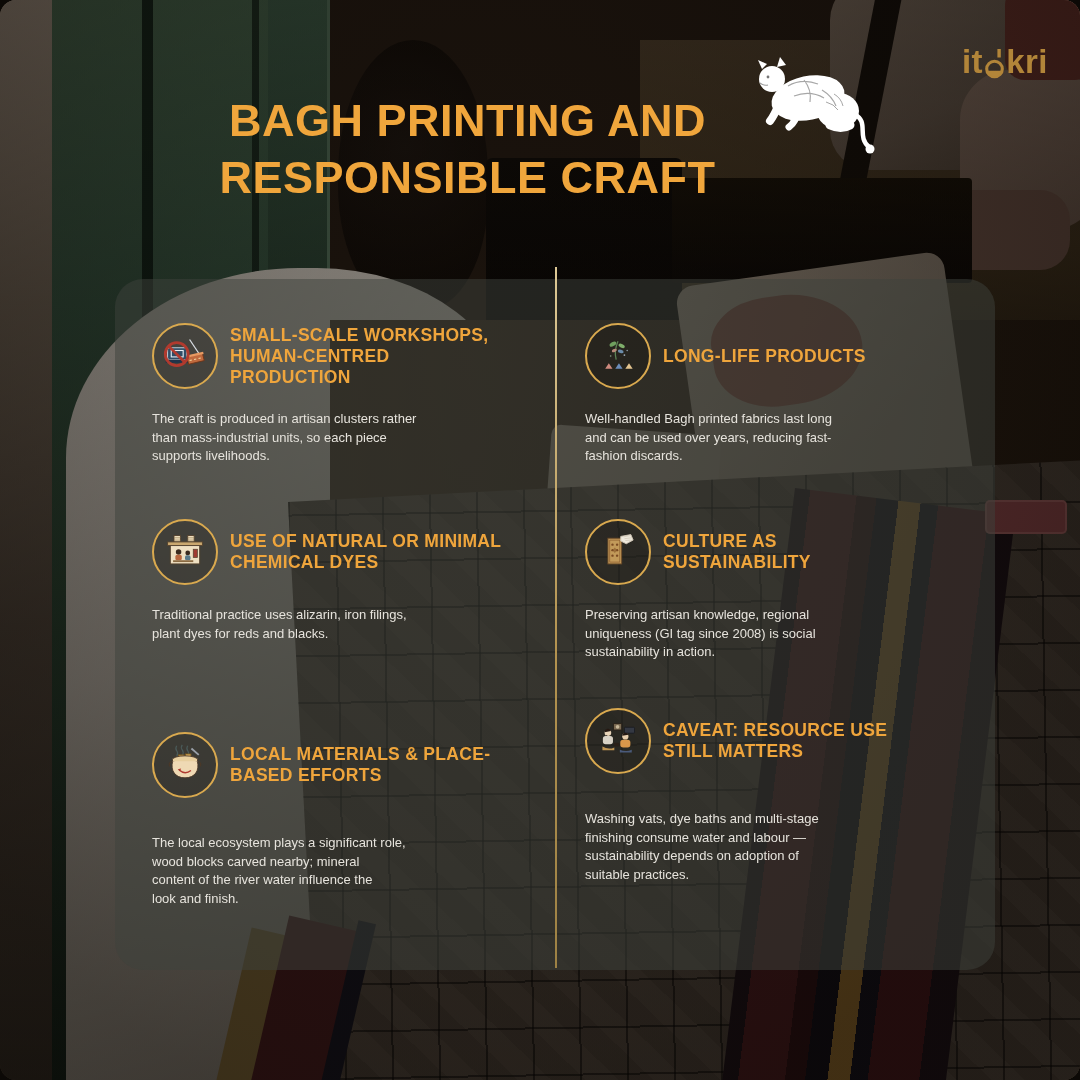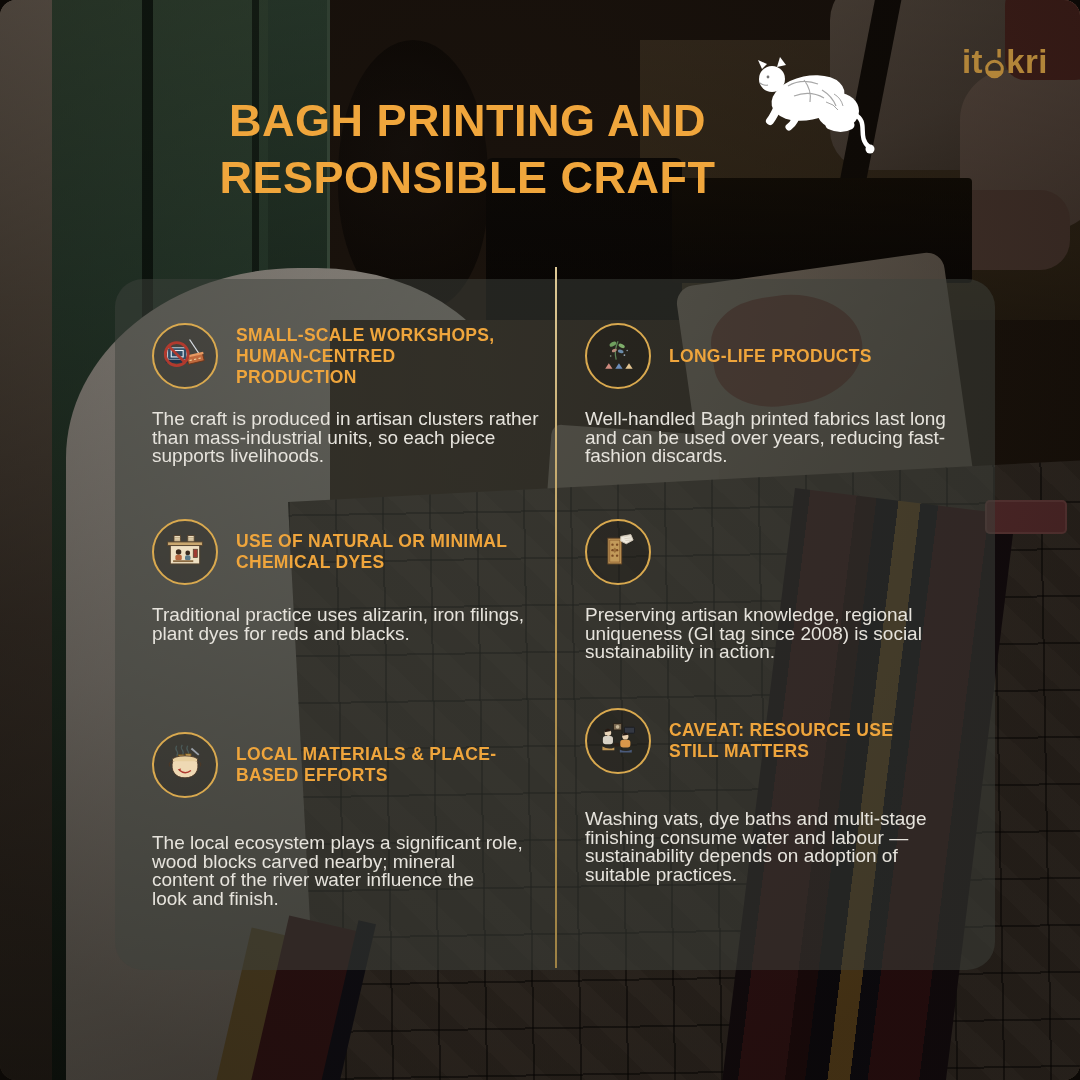--- a/index.html
+++ b/index.html
@@ -71,26 +71,26 @@
     color:#f0a63c;font-size:45px;line-height:57px;font-weight:700;letter-spacing:.5px;
     white-space:pre-line;}
   .tiger{top:50px;left:746px;z-index:6;}
 
   .panel{left:115px;top:279px;width:880px;height:691px;border-radius:28px;
     background:rgba(62,66,60,.5);z-index:4;}
   .divider{left:555px;top:267px;width:2px;height:701px;z-index:5;
     background:linear-gradient(180deg,#dcc895,#b3924f 55%,#9d8144);}
 
   .card{position:absolute;width:410px;z-index:6;}
-  .card .head{display:flex;align-items:center;gap:18px;}
+  .card .head{display:flex;align-items:center;gap:12px;}
   .icon-ring{width:66px;height:66px;border:2px solid #d9a94f;border-radius:50%;flex:0 0 auto;
     display:flex;align-items:center;justify-content:center;background:rgba(18,14,9,.28);}
   .card h3{margin:0;color:#efa53c;font-size:17.5px;line-height:21px;font-weight:700;
     letter-spacing:.3px;white-space:pre-line;}
-  .card p{margin:21px 0 0;color:#e6e3dc;font-size:19px;line-height:18.5px;white-space:pre-line;}
+  .card p{margin:21px 0 0;color:#e6e3dc;font-size:13px;line-height:18.5px;white-space:pre-line;}
   .card.r3 p{margin-top:36px;}
   .pos-c1{left:37px;top:44px;}  .pos-c2{left:470px;top:44px;}
   .pos-c3{left:37px;top:240px;} .pos-c4{left:470px;top:240px;}
   .pos-c5{left:37px;top:453px;} .pos-c6{left:470px;top:429px;}
 </style>
 </head>
 <body>
 
 <div id="stage">
 
@@ -242,20 +242,22 @@
               <circle cx="23" cy="16" r="1.3" fill="#7a4a22"></circle>
             <circle cx="18" cy="22" r="1.3" fill="#7a4a22"></circle>
               <circle cx="23" cy="22" r="1.3" fill="#7a4a22"></circle>
             <circle cx="18" cy="28" r="1.3" fill="#7a4a22"></circle>
               <circle cx="23" cy="28" r="1.3" fill="#7a4a22"></circle>
             <path d="M20.5 19 l2.5 3 l-2.5 3 l-2.5 -3 z" fill="#8a5c2e" opacity=".7"></path>
             <path d="M27 7 L38 5 L40.5 11 L33 15 L27 12 Z" fill="#efe9dd" stroke="#cfc5b5"></path>
             <path d="M30 7.5 l8 -1.5 M31 9.5 l8 -1 M32 11.5 l6.5 -.5" stroke="#d8cfc0" stroke-width="1" fill="none"></path>
           </svg>
         </div>
+        <h3>CULTURE AS
+SUSTAINABILITY</h3>
       </div>
       <p>Preserving artisan knowledge, regional
 uniqueness (GI tag since 2008) is social
 sustainability in action.</p>
     </div>
 
     <div class="card pos-c5 r3">
       <div class="head">
         <div class="icon-ring">
           <svg width="44" height="44" viewBox="0 0 48 48">

